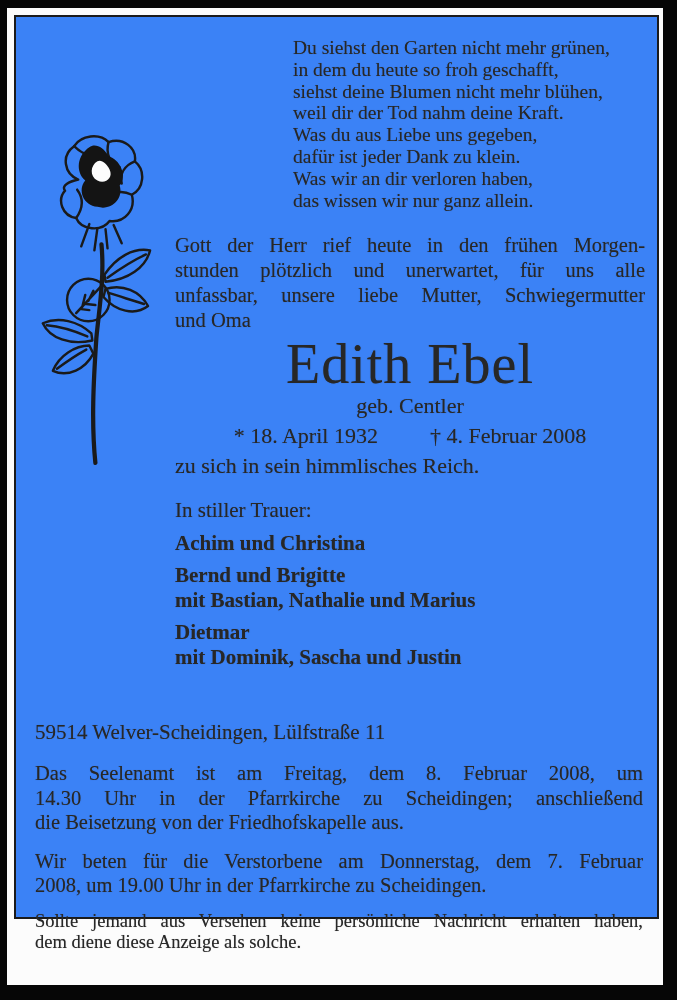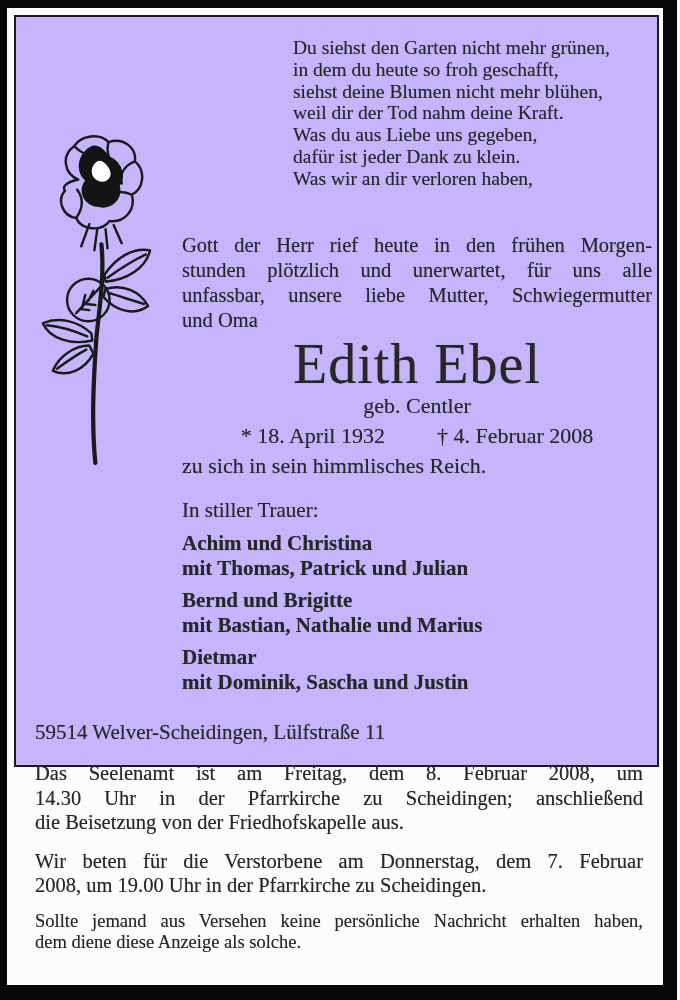--- a/index.html
+++ b/index.html
@@ -3,30 +3,30 @@
 <meta charset="utf-8">
 <style>
   * { margin:0; padding:0; box-sizing:border-box; }
   body { background:#ffffff; font-family:"Liberation Serif", serif; }
 
   .page { position:relative; width:680px; height:1000px; background:#ffffff; overflow:hidden; }
 
   
   .outer-frame { position:absolute; left:0; top:0; width:677px; height:1000px; background:#060606; }
   .frame-gap   { position:absolute; left:7px; top:8px; width:656px; height:977px; background:#fcfcfc; }
-  .card { position:absolute; left:14px; top:15px; width:645px; height:752px;
-          background:#c4b5fd; border:2.5px solid #1b1b1b;
+  .card { position:absolute; left:14px; top:15px; width:645px; height:904px;
+          background:#3b82f6; border:2.5px solid #1b1b1b;
           color:#272727; text-shadow:0 0.2px 0.7px rgba(55,55,55,0.5); }
 
   .poem { position:absolute; left:277px; top:20px; font-size:19.5px; line-height:21.8px; }
   .poem .pl { white-space:nowrap; }
 
   .rose { position:absolute; left:14px; top:118px; width:148px; height:334px; }
 
-  .main-col { position:absolute; left:166px; top:216px; width:470px; }
+  .main-col { position:absolute; left:159px; top:216px; width:470px; }
   .intro { font-size:20.5px; line-height:25px; }
   .jl { text-align:justify; text-align-last:justify; }
   .ll { text-align:left; }
 
   .name   { margin-top:2px; font-size:56px; line-height:58px; text-align:center; letter-spacing:1px; }
   .maiden { margin-top:1px; font-size:22px; line-height:24px; text-align:center; }
   .dates  { margin-top:4px; font-size:22px; line-height:28px; display:flex; justify-content:center; gap:52px; white-space:nowrap; }
   .closing{ margin-top:2px; font-size:22px; line-height:28px; white-space:nowrap; }
 
   .trauer-head { margin-top:18px; font-size:21px; line-height:25px; }
@@ -50,20 +50,21 @@
   <div class="card">
 
     <div class="poem">
       <div class="pl">Du siehst den Garten nicht mehr grünen,</div>
       <div class="pl">in dem du heute so froh geschafft,</div>
       <div class="pl">siehst deine Blumen nicht mehr blühen,</div>
       <div class="pl">weil dir der Tod nahm deine Kraft.</div>
       <div class="pl">Was du aus Liebe uns gegeben,</div>
       <div class="pl">dafür ist jeder Dank zu klein.</div>
       <div class="pl">Was wir an dir verloren haben,</div>
+      <div class="pl">das wissen wir nur ganz allein.</div>
     </div>
 
     <div class="rose">
       <svg viewBox="0 0 145 330" width="148" height="334" aria-hidden="true">
         <g fill="none" stroke="#1a1a1a" stroke-width="2.4" stroke-linecap="round" stroke-linejoin="round">
           <path d="M47,44 C33,38 30,20 43,11 C50,0 68,-2 77,7 C92,2 105,13 103,26 C114,35 112,53 100,59 C104,74 93,87 78,85 C70,96 50,94 45,82 C31,80 26,64 34,55 C30,50 38,46 47,44 Z"></path>
           <path d="M43,11 C52,20 60,22 70,18 M77,7 C74,18 78,28 88,32 M103,26 C93,30 88,38 90,48 M100,59 C90,54 80,56 74,64 M45,82 C52,72 52,62 46,54"></path>
           <path d="M58,12 C46,20 44,36 54,45 C46,54 52,70 66,71 C80,75 92,63 88,50 C96,40 88,24 77,21 C72,12 64,8 58,12 Z" fill="#141414" stroke="none"></path>
           <path d="M66,26 C59,30 58,41 66,45 C74,49 82,42 78,34 C75,28 70,24 66,26 Z" fill="#fdfdfd" stroke="none"></path>
           <path d="M58,88 L50,110 M66,92 L63,114 M74,93 L76,112 M82,89 L90,107"></path>
@@ -98,21 +99,20 @@
         <span>† 4. Februar 2008</span>
       </div>
 
       <div class="closing">zu sich in sein himmlisches Reich.</div>
 
       <div class="trauer-head">In stiller Trauer:</div>
 
       <div class="family">
         <div class="fam-group">
           <div>Achim und Christina</div>
-          <div>mit Thomas, Patrick und Julian</div>
         </div>
         <div class="fam-group">
           <div>Bernd und Brigitte</div>
           <div>mit Bastian, Nathalie und Marius</div>
         </div>
         <div class="fam-group">
           <div>Dietmar</div>
           <div>mit Dominik, Sascha und Justin</div>
         </div>
       </div>

